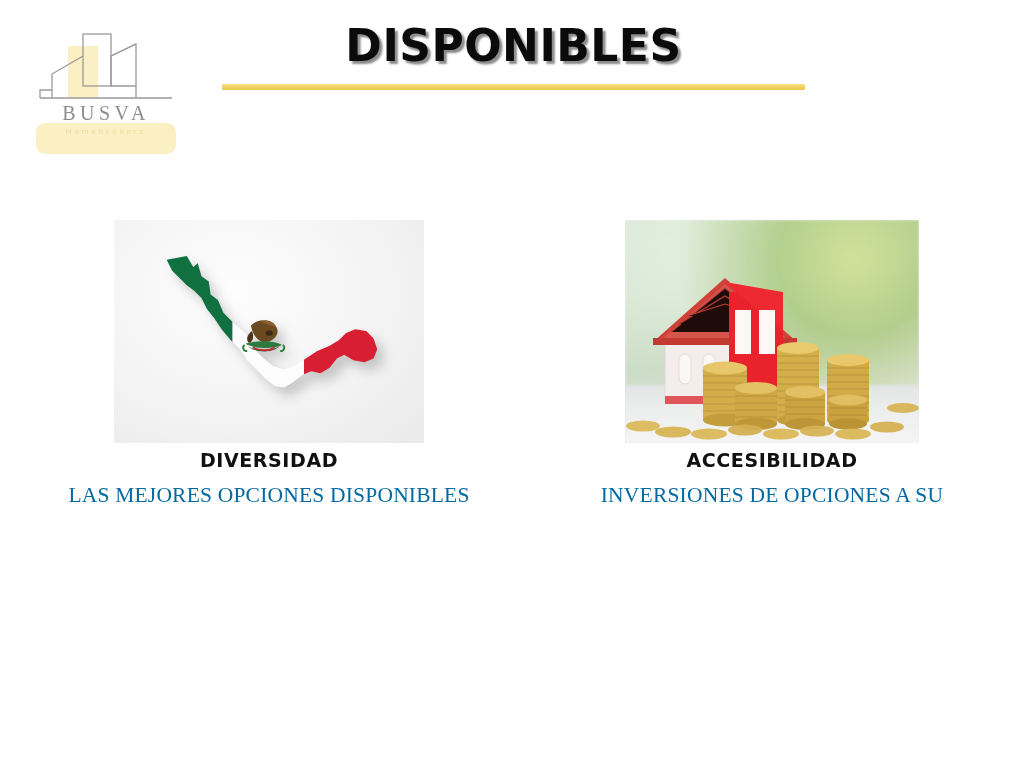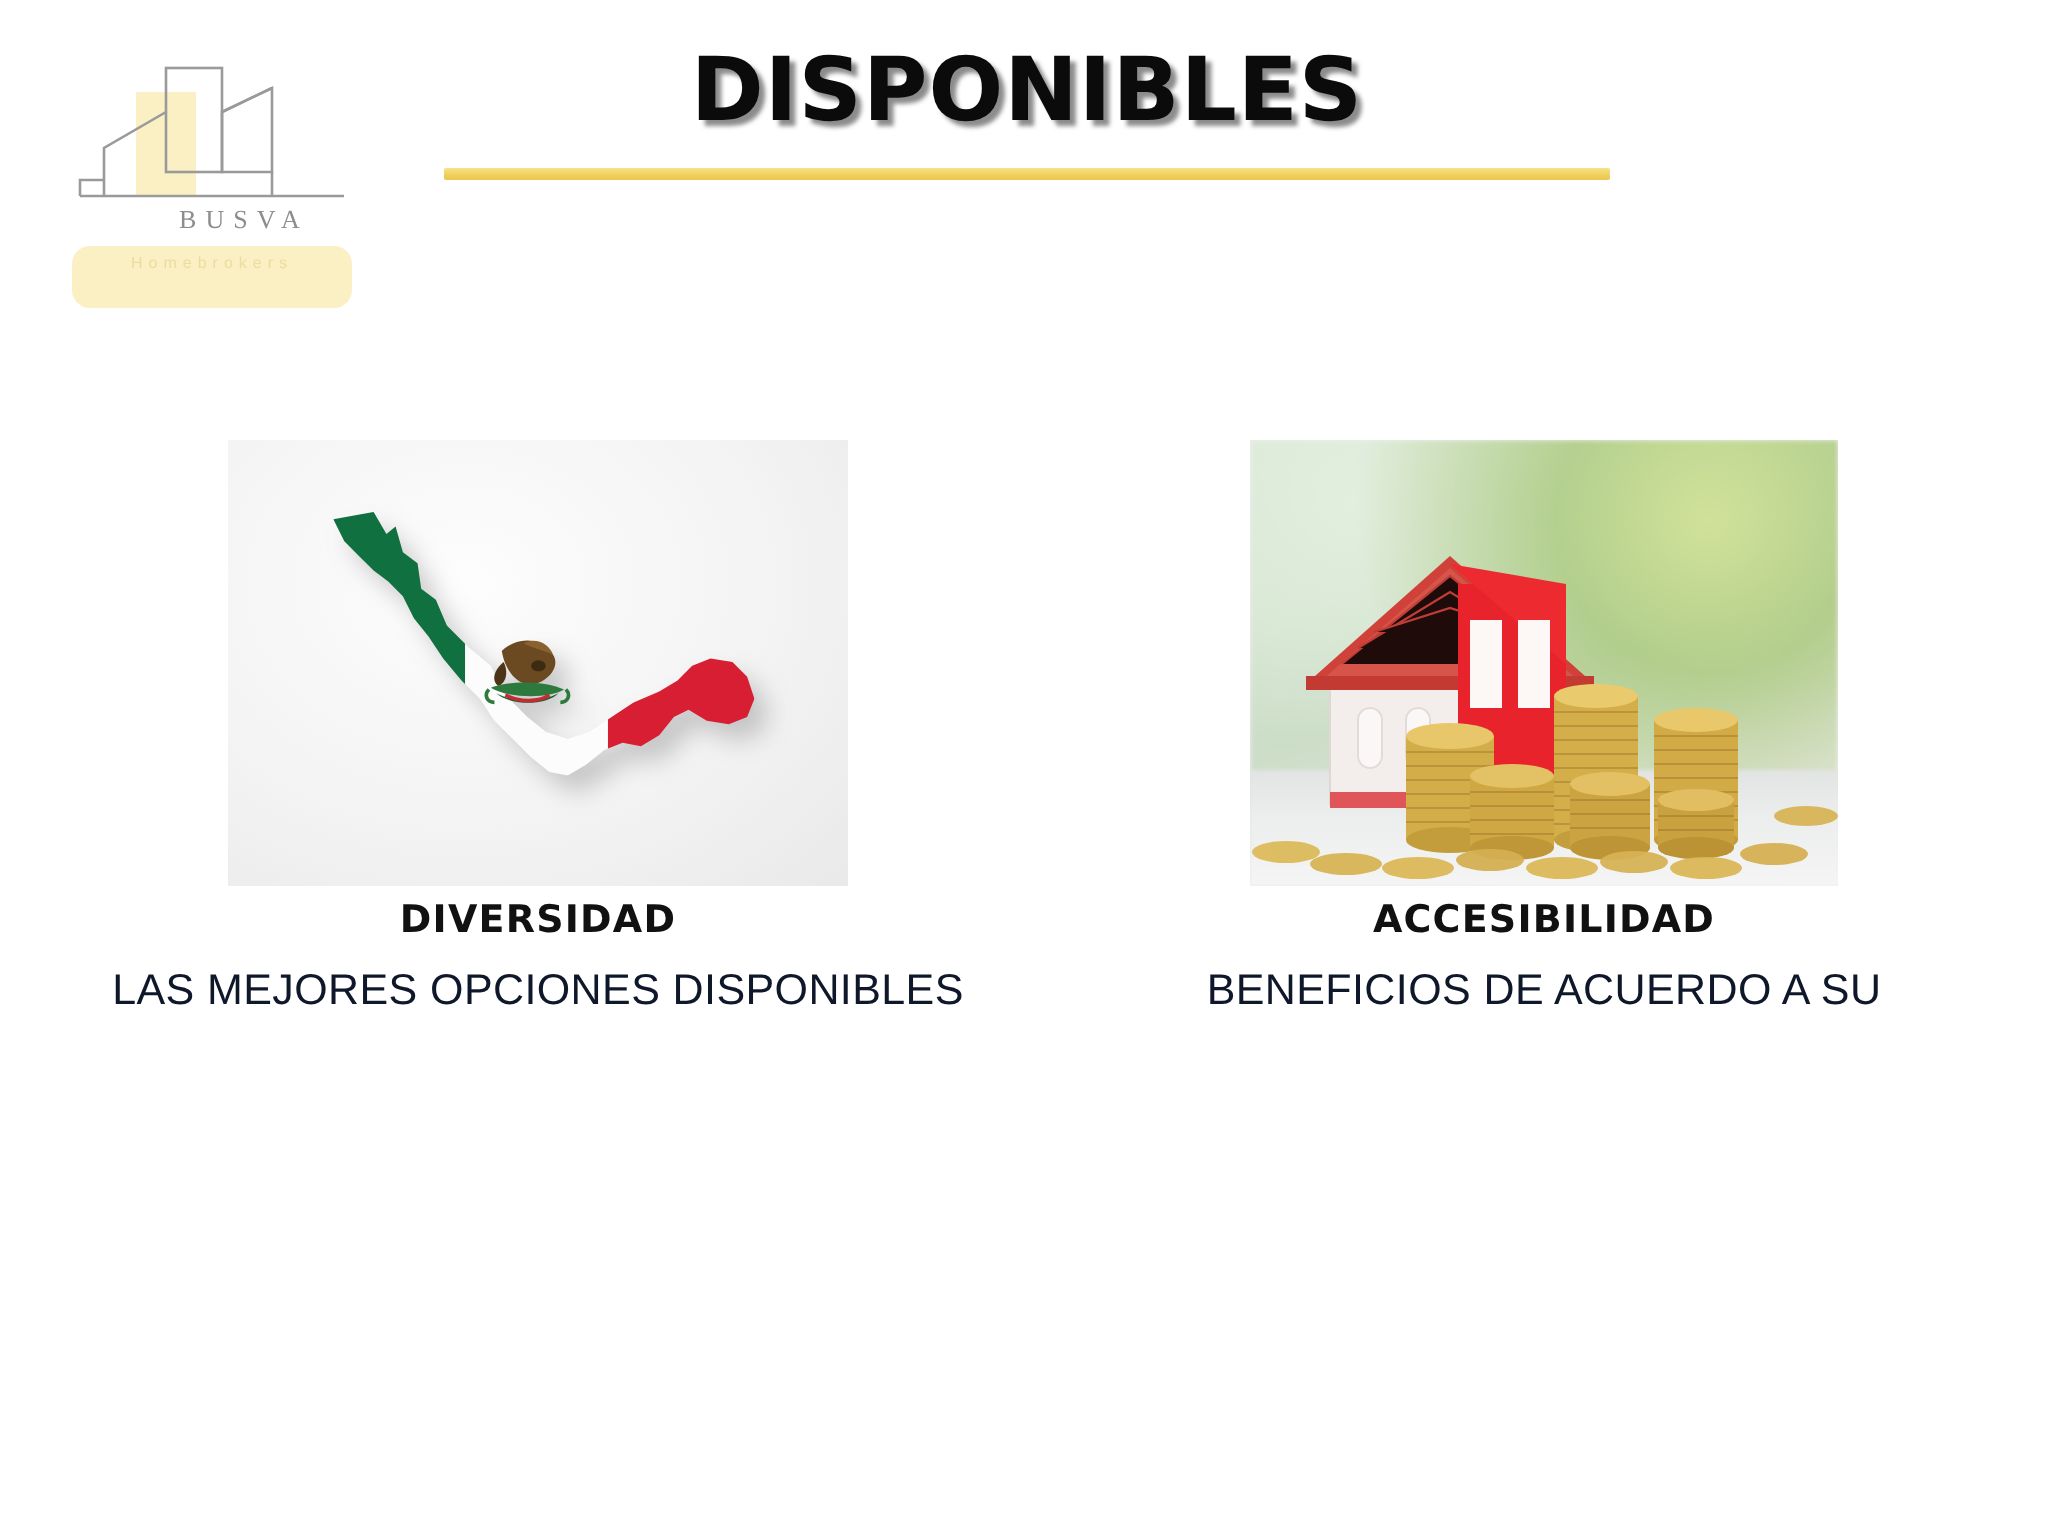--- a/index.html
+++ b/index.html
@@ -31,26 +31,26 @@
   }
   .logo-mark {
     position: absolute;
     left: 0;
     top: 0;
     width: 160px;
     height: 78px;
   }
   .logo-name {
     position: absolute;
-    left: 16px;
+    left: 0;
     top: 76px;
     width: 160px;
     text-align: center;
     font-family: "Liberation Serif", serif;
-    font-size: 13px;
+    font-size: 20px;
     letter-spacing: 4.5px;
     color: #8d8d8d;
     font-weight: 400;
   }
   .logo-tagwrap {
     position: absolute;
     left: 10px;
     top: 97px;
     width: 140px;
     height: 31px;
@@ -165,26 +165,26 @@
     text-align: center;
     font-family: "DejaVu Sans", sans-serif;
     font-weight: bold;
     font-size: 19px;
     letter-spacing: 0.6px;
     color: #111111;
   }
   .cap-body {
     margin-top: 9px;
     text-align: center;
-    font-family: Liberation Sans, sans-serif;
+    font-family: Liberation Serif, serif;
     font-weight: 400;
     font-size: 21.5px;
     line-height: 31px;
     letter-spacing: 0.2px;
-    color: #0f172a;
+    color: #0369a1;
   }
 </style>
 </head>
 <body>
 
 <div class="slide">
 
   <div class="logo">
     <div class="logo-mark">
       <svg class="logo-mark" viewBox="0 0 160 78" xmlns="http://www.w3.org/2000/svg">
@@ -372,17 +372,17 @@
             <ellipse cx="228" cy="214" rx="18" ry="5.5" fill="#dbb859"></ellipse>
             <ellipse cx="262" cy="207" rx="17" ry="5.5" fill="#d6b155"></ellipse>
             <ellipse cx="278" cy="188" rx="16" ry="5" fill="#d9b558"></ellipse>
           </g>
         </g>
       </svg>
     </div>
 
     <div class="cap-head">ACCESIBILIDAD</div>
     <div class="cap-body">
-      <div>BENEFICIOS DE ACUERDO A SU</div>
+      <div>INVERSIONES DE OPCIONES A SU</div>
     </div>
   </div>
 
 </div>
 
 </body></html>

